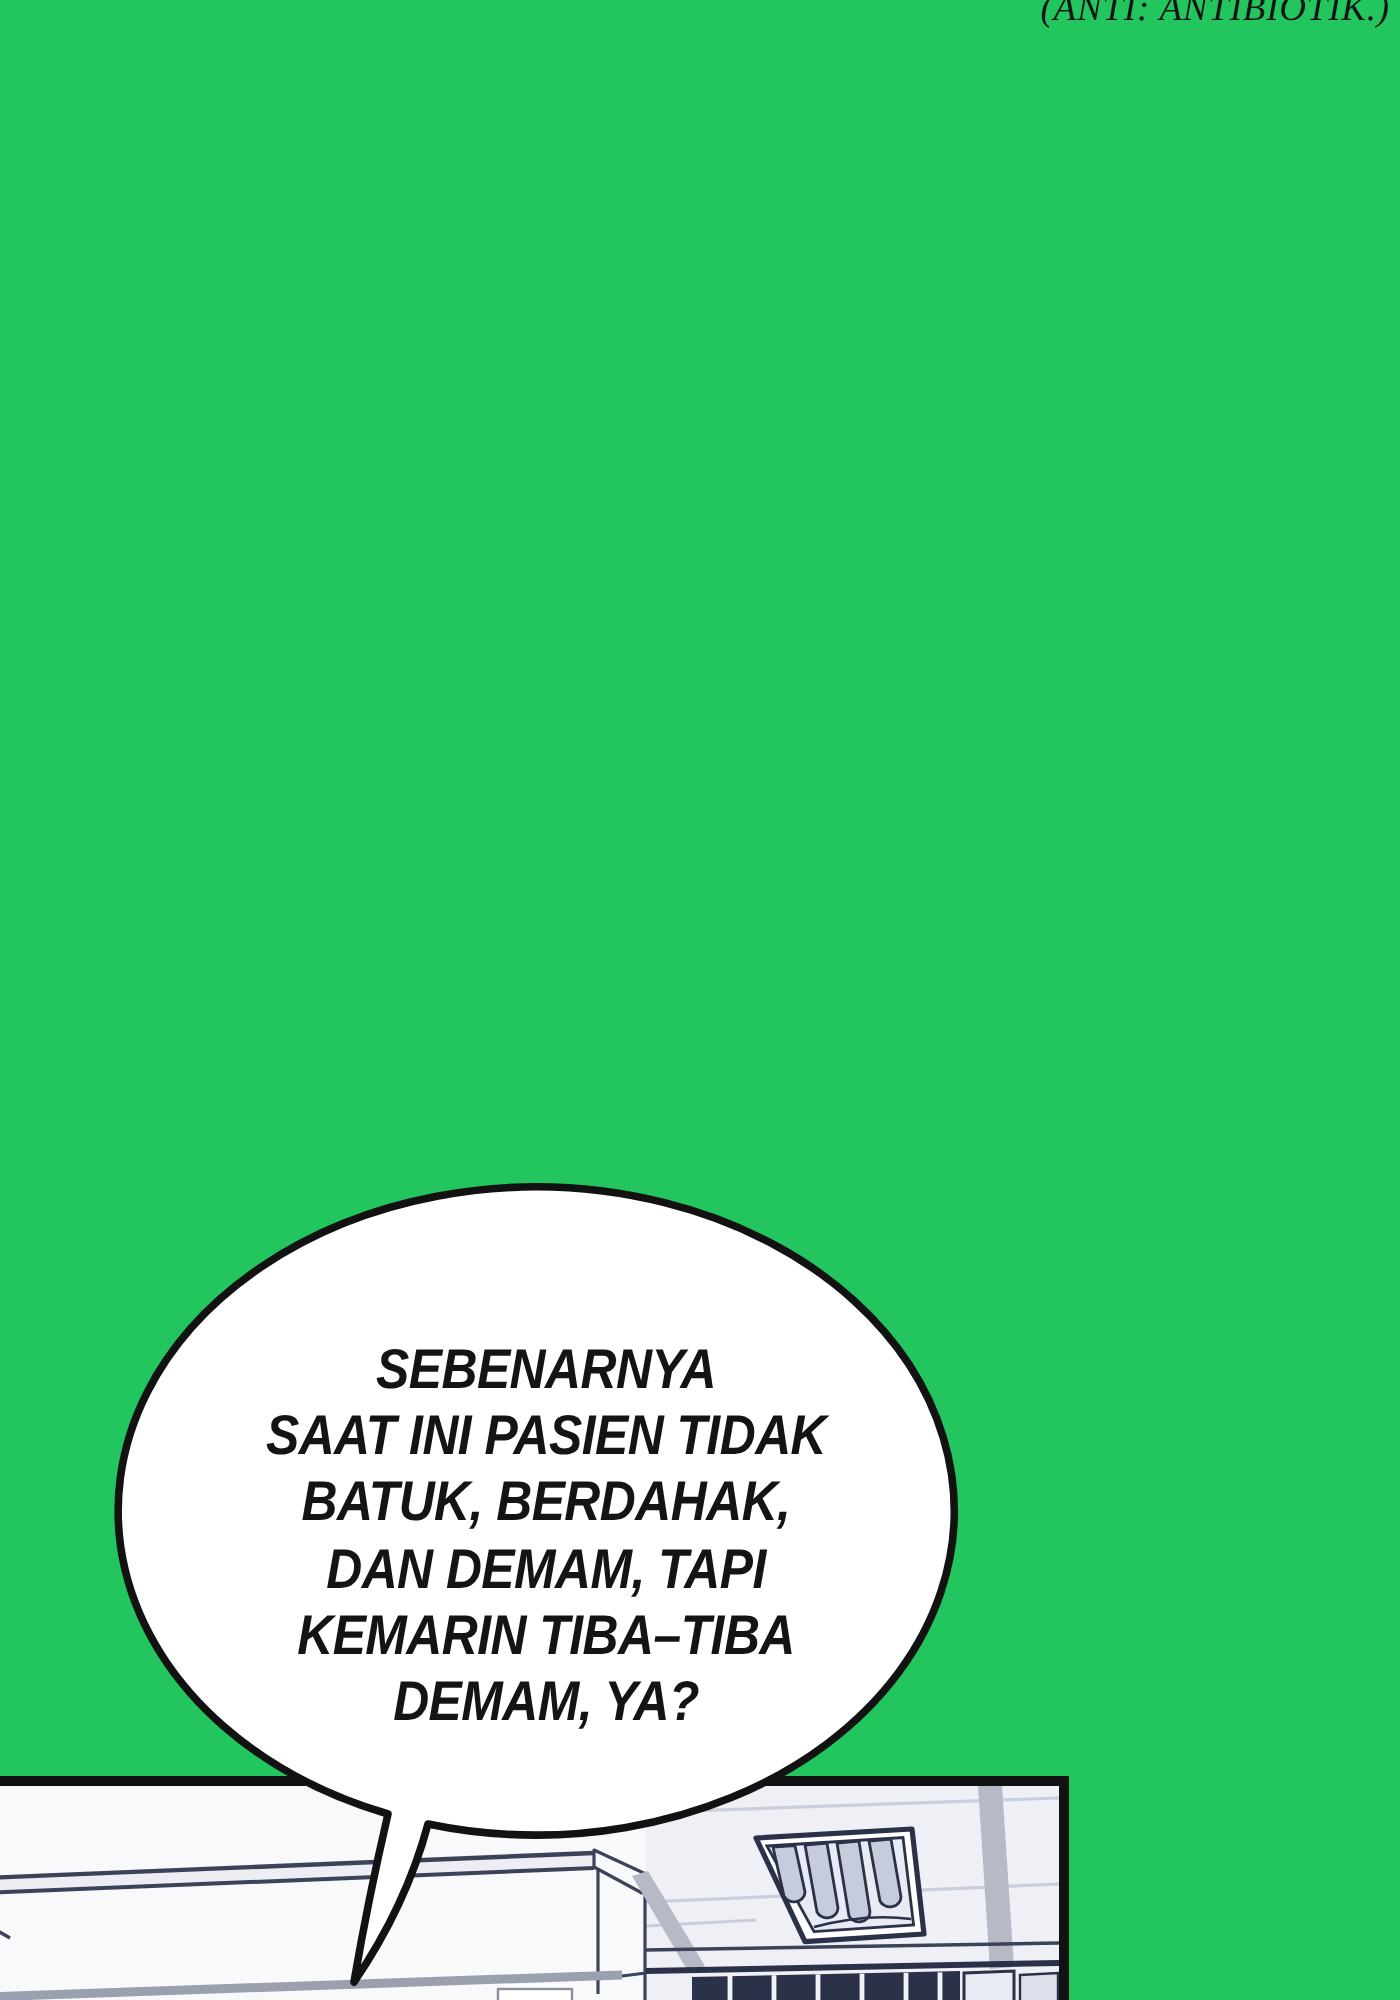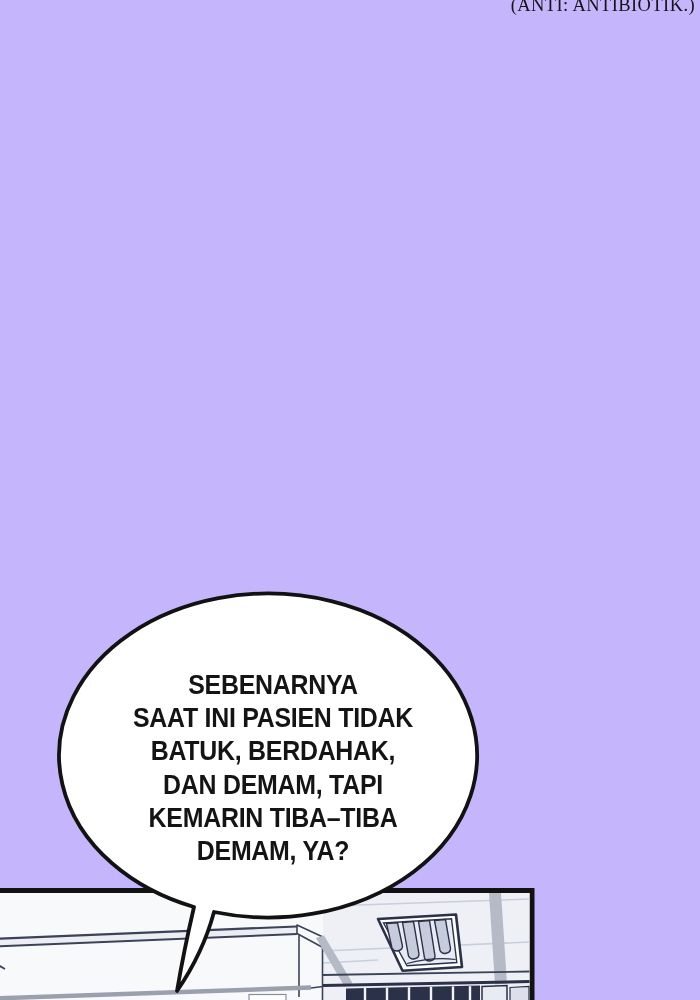--- a/index.html
+++ b/index.html
@@ -1,18 +1,18 @@
 <!DOCTYPE html>
 <html><head>
 <meta charset="utf-8">
 <style>
   html,body{margin:0;padding:0;background:#ffffff;}
   #stage{
     position:relative;width:700px;height:1000px;overflow:hidden;
-    background:#c4b5fd;font-family:"Liberation Sans",sans-serif;
+    background:#22c55e;font-family:"Liberation Sans",sans-serif;font-style:italic;
   }
   #panel-art{position:absolute;left:0;top:0;width:700px;height:1000px;}
   .caption{
     position:absolute;top:-5px;left:395px;width:300px;text-align:right;
     font-family:"Liberation Serif",serif;font-size:18.5px;line-height:20px;
     letter-spacing:0.4px;color:#151515;white-space:nowrap;
   }
   .bubble-text{
     position:absolute;left:83px;top:668px;width:380px;
     text-align:center;color:#141414;

